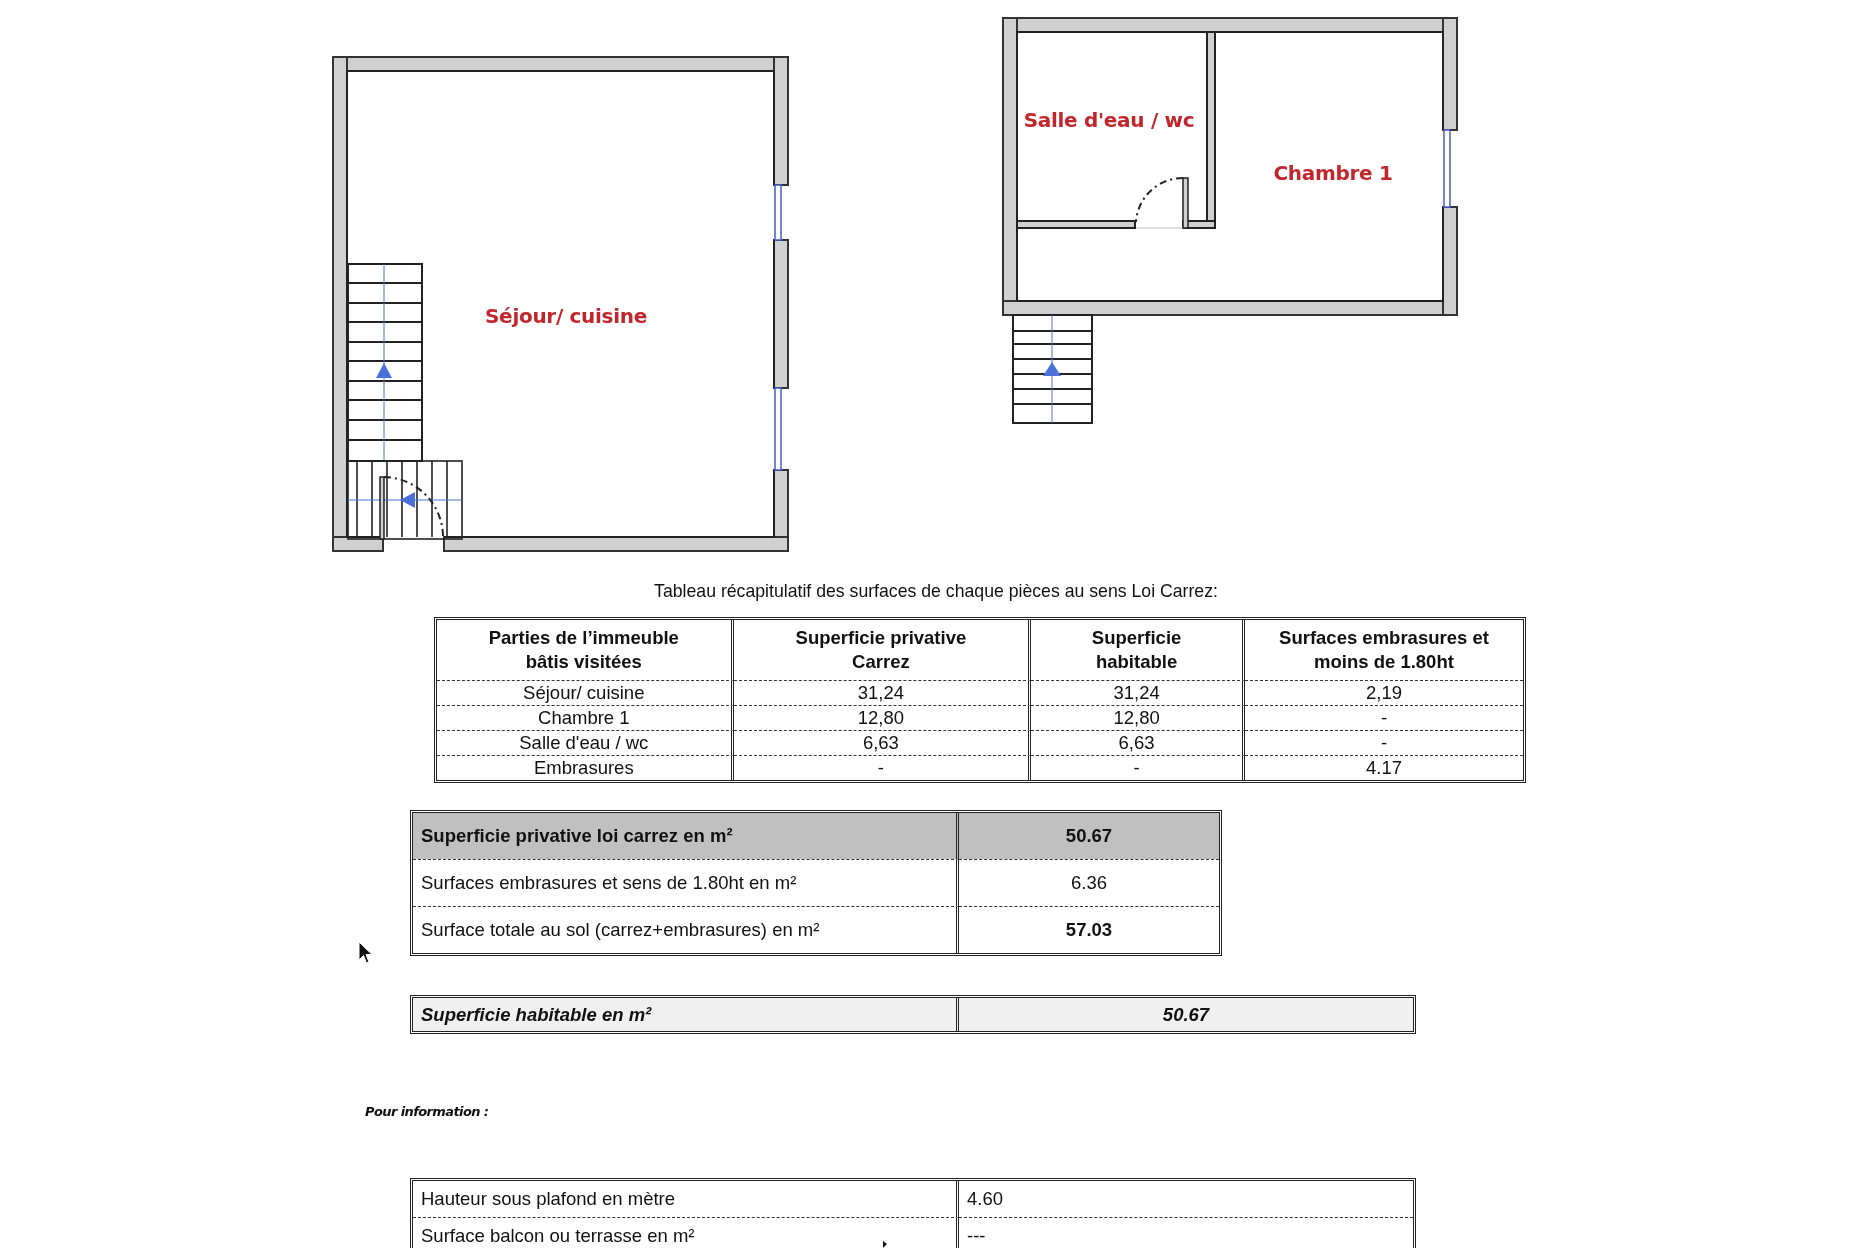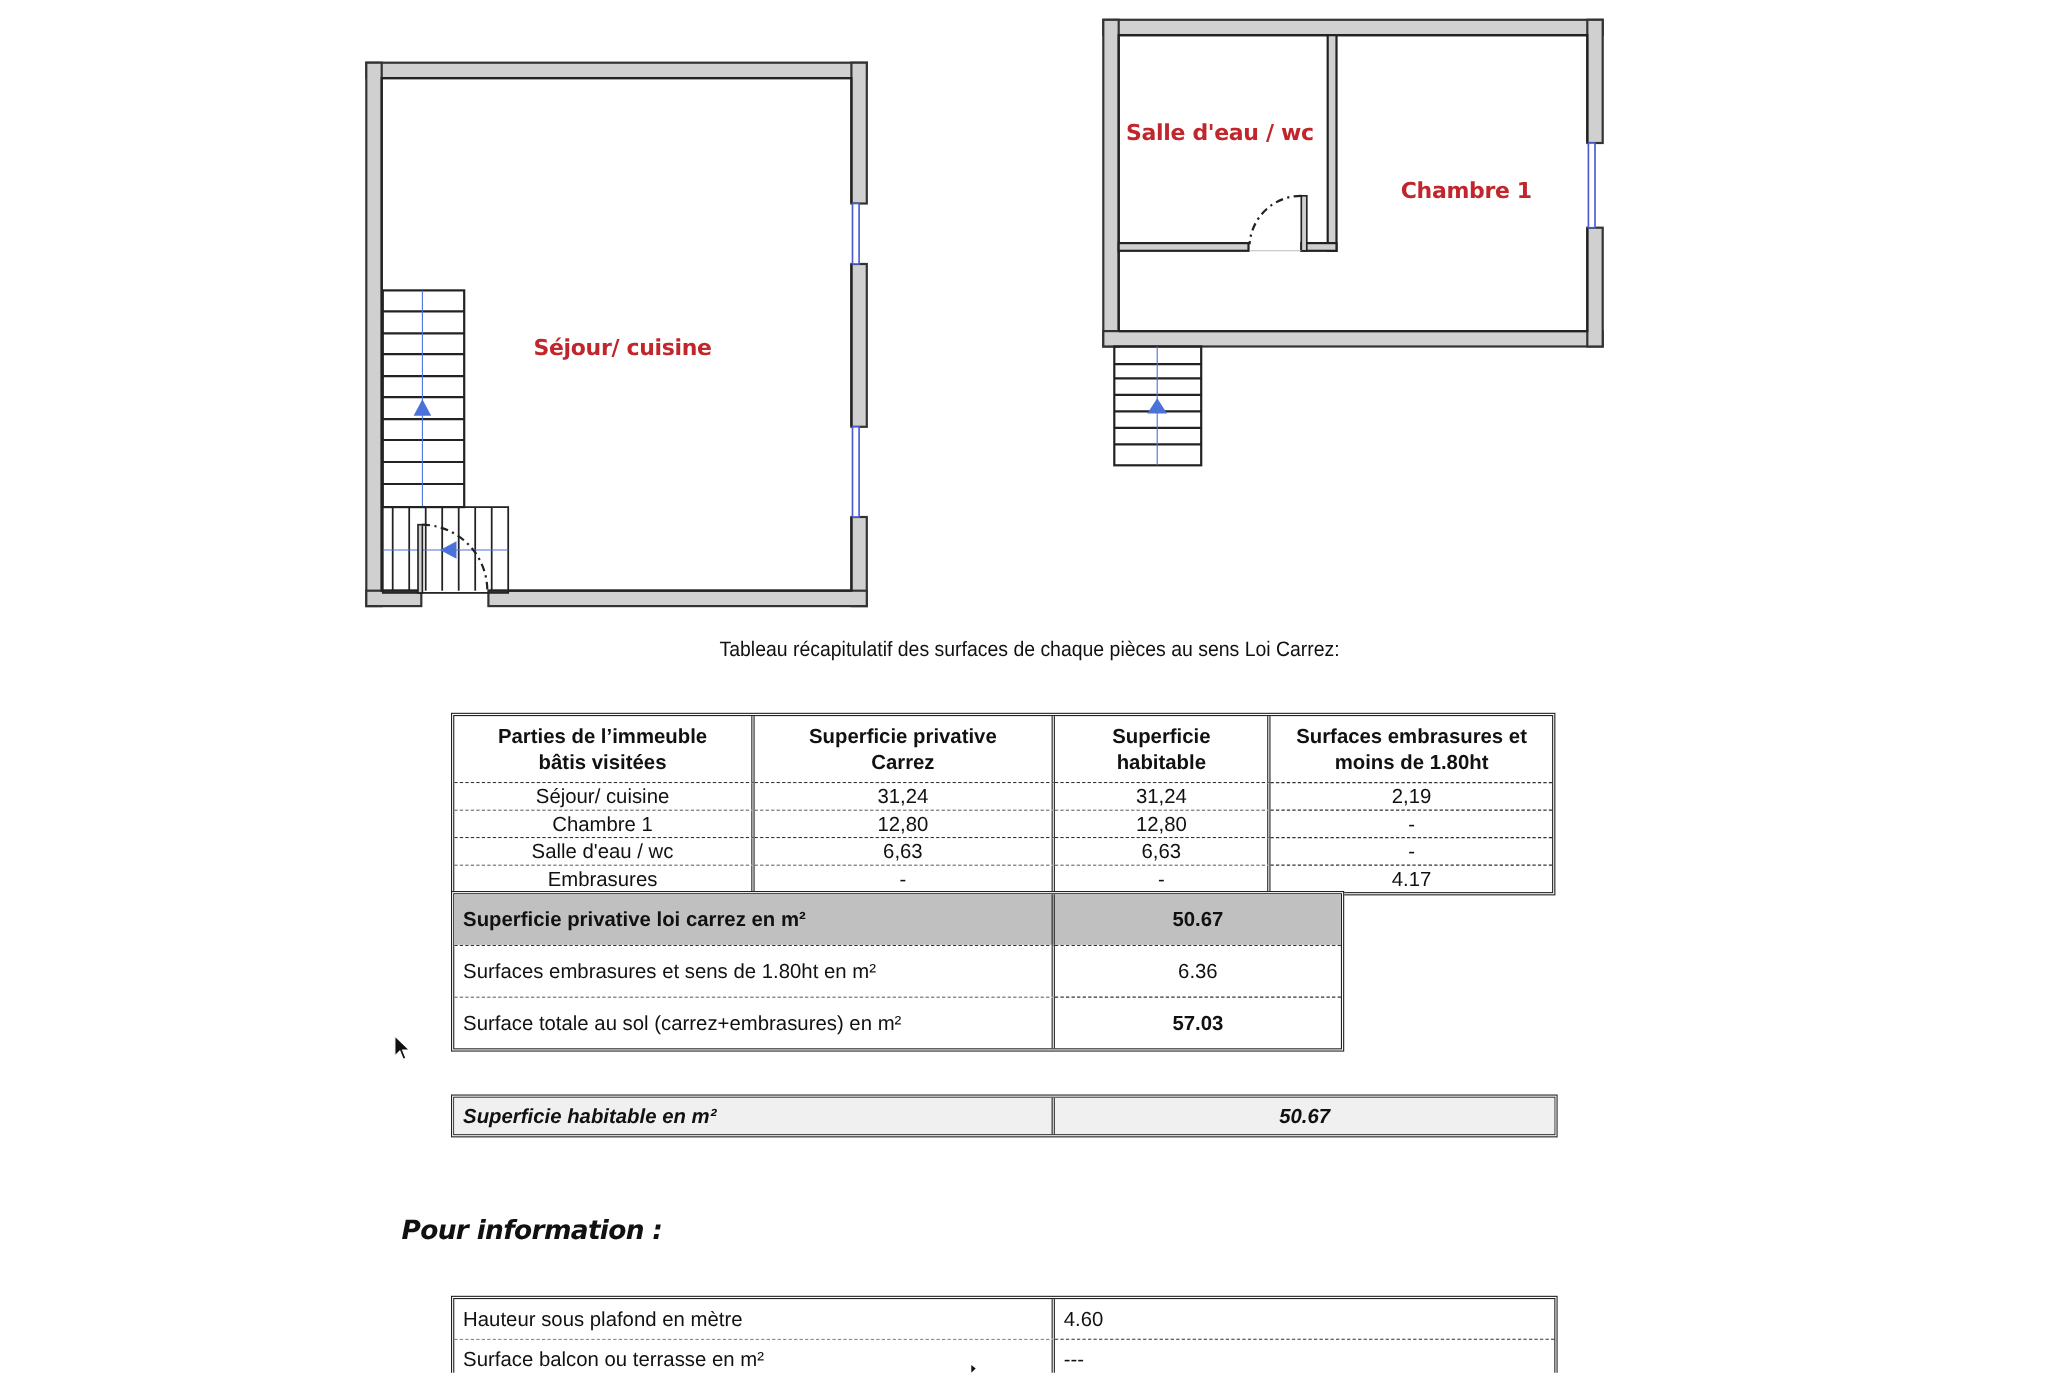--- a/index.html
+++ b/index.html
@@ -8,34 +8,34 @@
   #plans { position:absolute; left:0; top:0; width:1872px; height:580px; }
   .room-label { font-family:"DejaVu Sans","Liberation Sans",sans-serif; font-weight:bold; fill:#c0262c; font-size:20px; letter-spacing:-0.3px; }
   .caption { position:absolute; left:0; width:1872px; top:580px; text-align:center; font-size:19px;
              font-family:"Liberation Sans","DejaVu Sans",sans-serif; transform:scaleX(0.93); transform-origin:center; }
   table.rt { position:absolute; border-collapse:separate; border-spacing:0; border:3px double #222; background:#fff;
              font-family:"Liberation Sans","DejaVu Sans",sans-serif; font-size:18.5px; }
   table.rt td { border-right:3px double #222; padding:0 8px; }
   table.rt td:last-child { border-right:none; }
   table.rt tr + tr td { border-top:1px dashed #333; }
   table.rt tr.head td { font-weight:bold; text-align:center; line-height:22px; padding:6px 4px; }
-  #t1 { left:410px; top:617px; width:1004px;margin-top:31px; }
+  #t1 { left:434px; top:617px; width:1092px; }
   #t1 td { text-align:center; height:24px; line-height:24px; }
   #t1 col.c1 { width:272px; } #t1 col.c2 { width:273px; } #t1 col.c3 { width:196px; } #t1 col.c4 { width:255px; }
   #t2 { left:410px; top:810px; width:812px; }
   #t2 td { height:46px; }
   #t2 td.v { text-align:center; }
   #t2 tr.hl td { background:#c0c0c0; font-weight:bold; }
   #t2 td.b { font-weight:bold; }
   #t2 col.c1 { width:546px; }
   #t3 { left:410px; top:995px; width:1006px; }
   #t3 td { height:33px; background:#f0f0f0; font-weight:bold; font-style:italic; }
   #t3 td.v { text-align:center; }
   #t3 col.c1 { width:546px; }
-  .info-title { position:absolute; left:365px; top:1104px; font-size:24px; font-weight:bold; font-style:italic;
+  .info-title { position:absolute; left:365px; top:1104px; font-size:13px; font-weight:bold; font-style:italic;
                 font-family:"DejaVu Sans","Liberation Sans",sans-serif; letter-spacing:-0.6px; }
   #t4 { left:410px; top:1178px; width:1006px; }
   #t4 td { height:36px; }
   #t4 td.v { }
   #t4 col.c1 { width:546px; }
   .cursor { position:absolute; left:358px; top:941px; width:16px; height:24px; }
   .cursor2 { position:absolute; left:882px; top:1240px; width:12px; height:8px; }
 </style>
 </head>
 <body>

